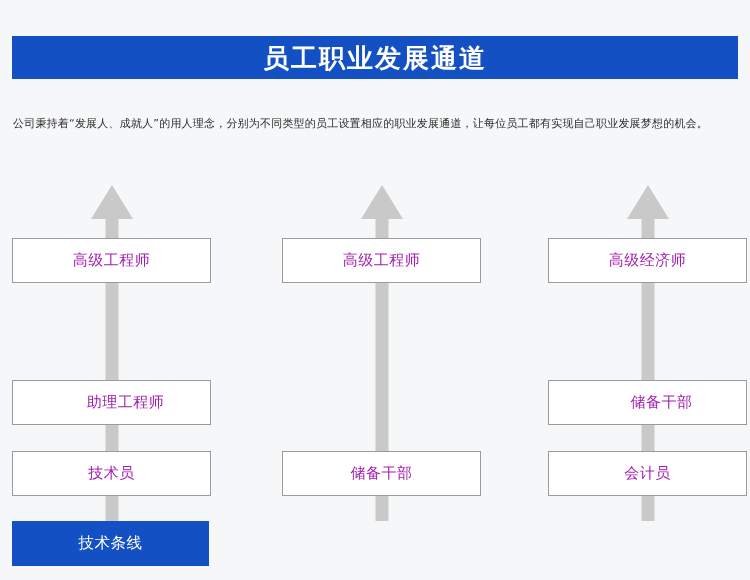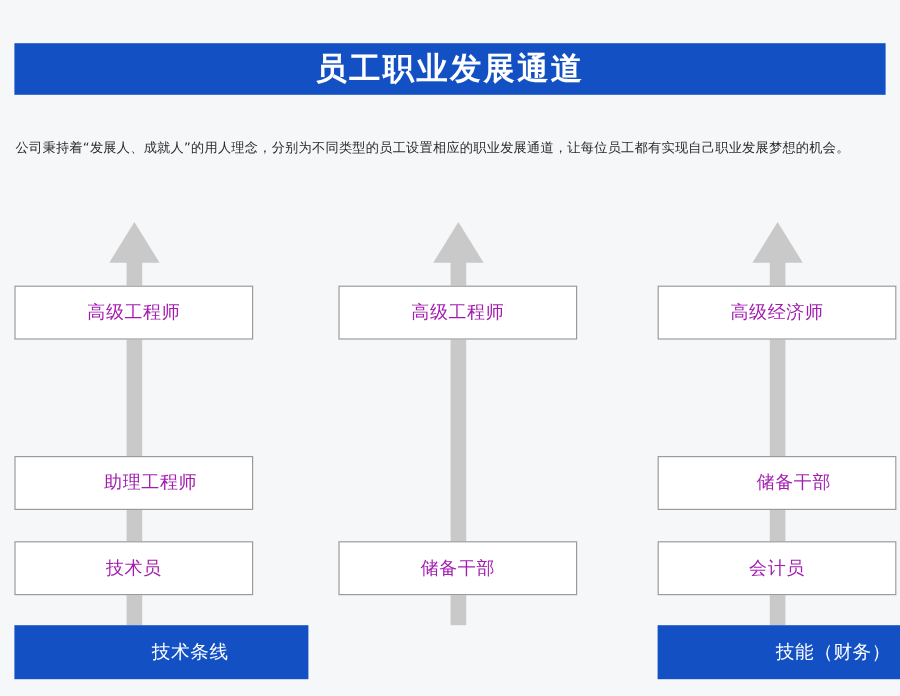--- a/index.html
+++ b/index.html
@@ -128,21 +128,20 @@
     left: 0;
     top: 521px;
     width: 197px;
     height: 45px;
     background: #1350c4;
     border: none;
     display: flex;
     align-items: center;
     justify-content: center;
     z-index: 3;
-    padding-left: 48px;
   }
   .footer-label {
     font-size: 15.5px;
     color: #ffffff;
     letter-spacing: 0.5px;
     line-height: 1;
   }
 </style>
 </head>
 <body>
@@ -194,18 +193,15 @@
     </div>
     <div class="node node-0">
       <span class="node-label">高级经济师</span>
     </div>
     <div class="node node-2">
       <span class="node-label">储备干部</span>
     </div>
     <div class="node node-3">
       <span class="node-label">会计员</span>
     </div>
-    <div class="footer-node">
-      <span class="footer-label">技能（财务）</span>
-    </div>
   </div>
 
 </div>
 
 </body></html>

